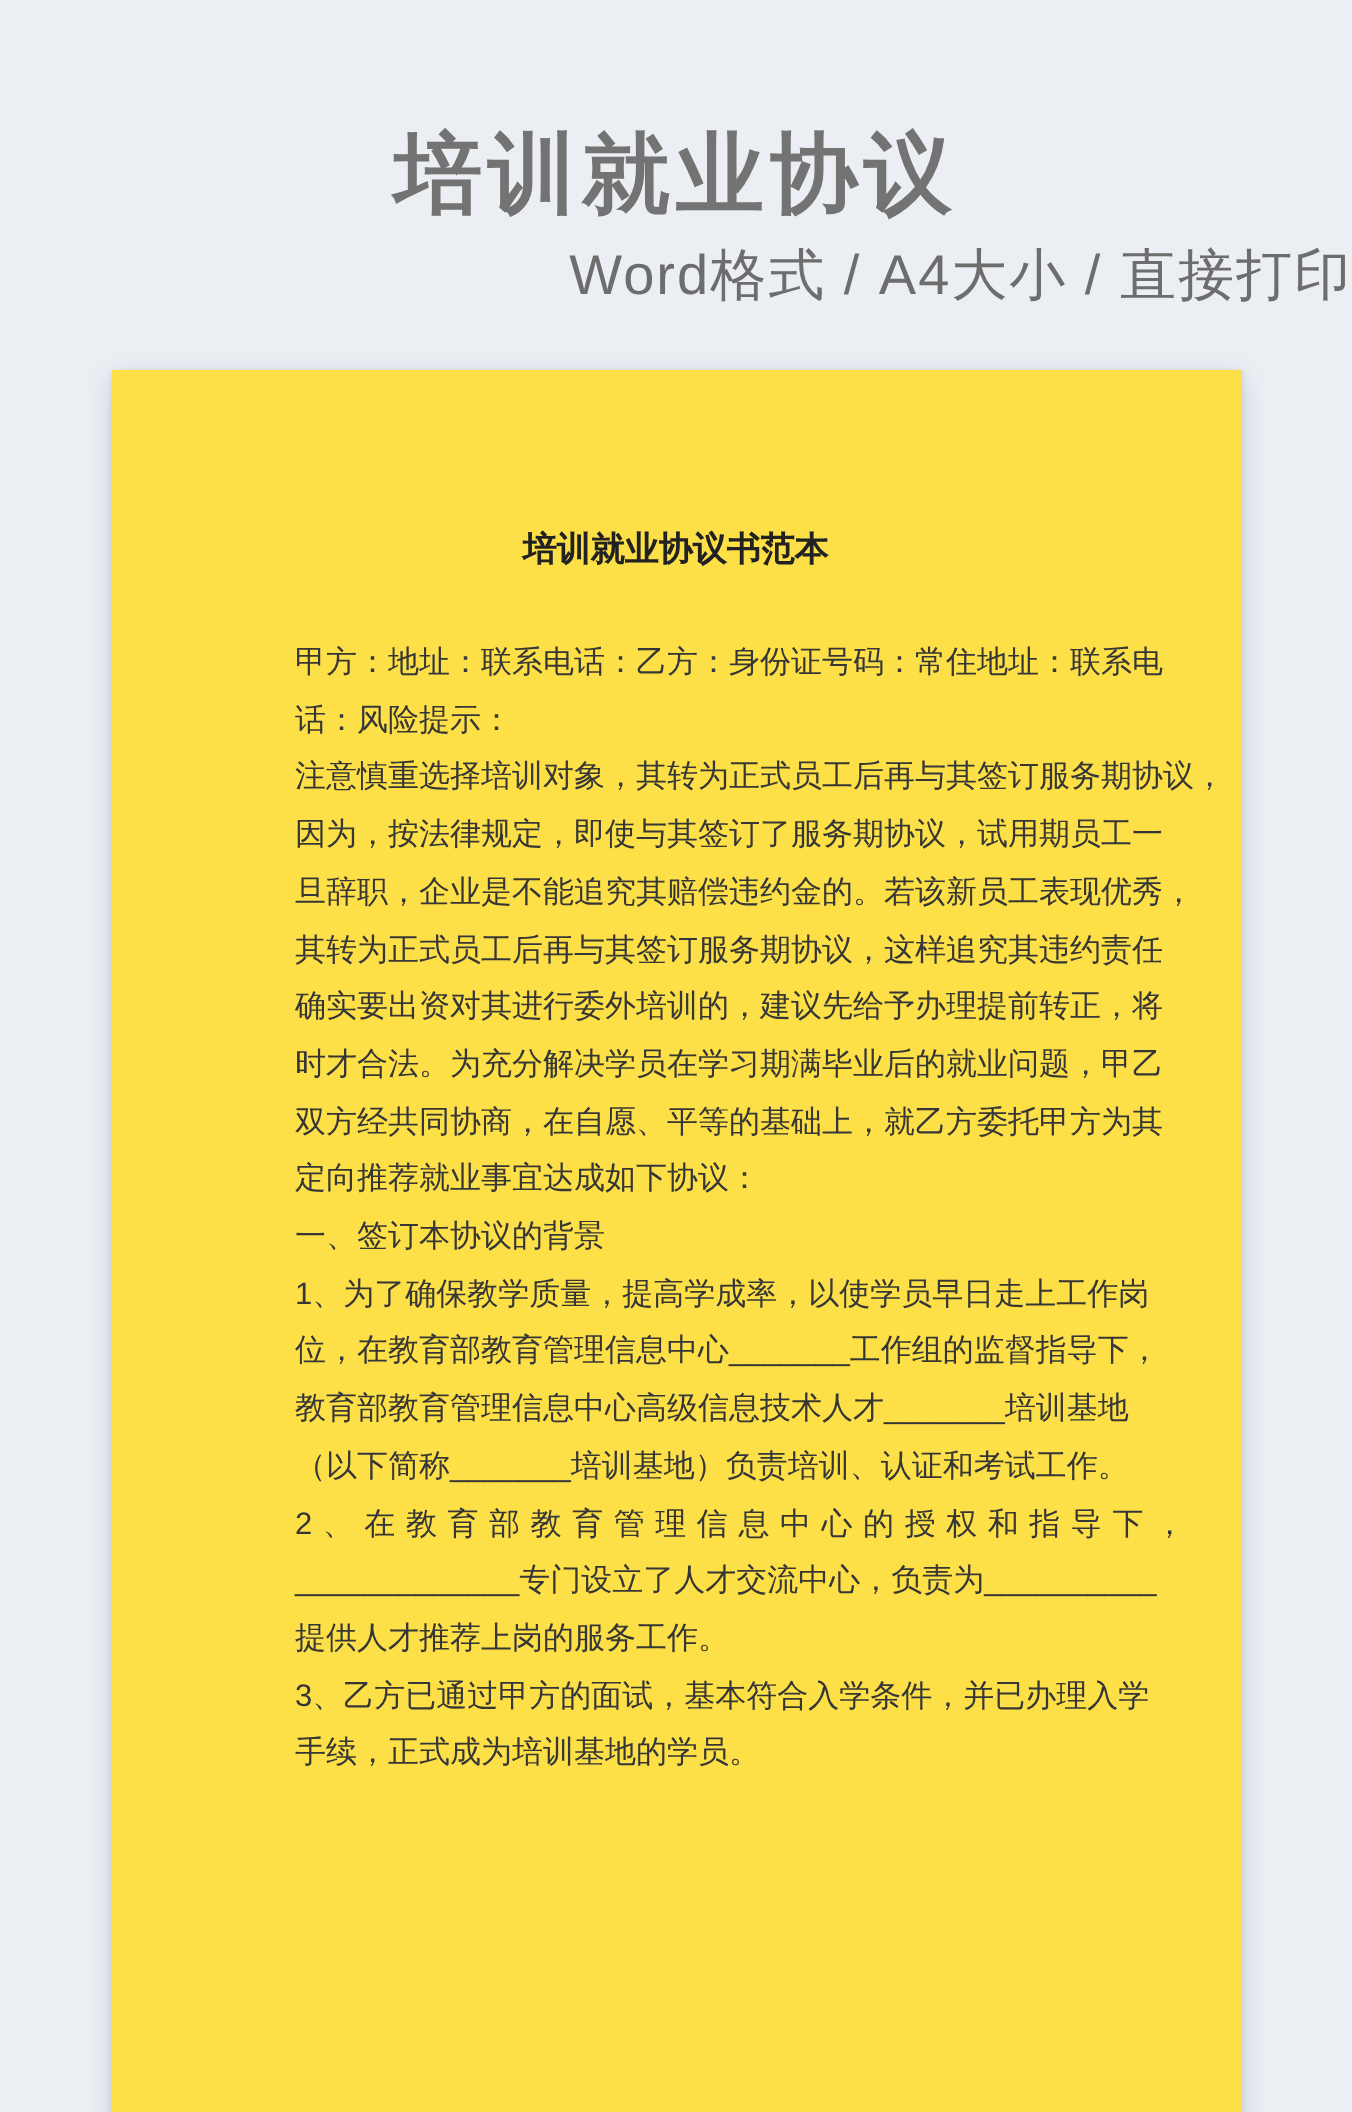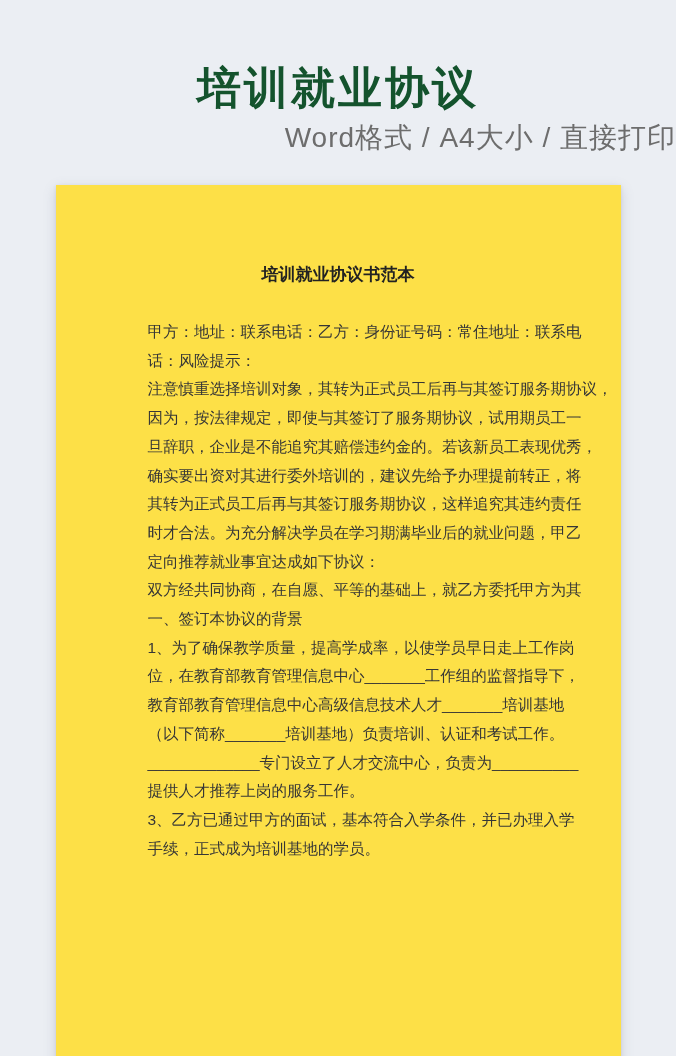--- a/index.html
+++ b/index.html
@@ -16,21 +16,21 @@
   .header {
     padding-top: 60px;
     text-align: center;
   }
   .page-title {
     margin: 0;
     font-size: 44px;
     line-height: 56px;
     font-weight: 700;
     letter-spacing: 3px;
-    color: #14532d;
+    color: #737373;
   }
   .page-subtitle {
     margin: 4px 0 0 0;
     font-size: 28px;
     line-height: 36px;
     font-weight: 400;
     letter-spacing: 1px;
     color: #6d6d6d;
     text-align: right;
   }
@@ -79,29 +79,30 @@
   </header>
 
   <div class="page">
     <h2 class="doc-title">培训就业协议书范本</h2>
     <div class="doc-body">
         <div class="doc-line">甲方：地址：联系电话：乙方：身份证号码：常住地址：联系电</div>
         <div class="doc-line">话：风险提示：</div>
         <div class="doc-line">注意慎重选择培训对象，其转为正式员工后再与其签订服务期协议，</div>
         <div class="doc-line">因为，按法律规定，即使与其签订了服务期协议，试用期员工一</div>
         <div class="doc-line">旦辞职，企业是不能追究其赔偿违约金的。若该新员工表现优秀，</div>
+        <div class="doc-line">其转为正式员工后再与其签订服务期协议，这样追究其违约责任</div>
         <div class="doc-line">确实要出资对其进行委外培训的，建议先给予办理提前转正，将</div>
-        <div class="doc-line">其转为正式员工后再与其签订服务期协议，这样追究其违约责任</div>
         <div class="doc-line">时才合法。为充分解决学员在学习期满毕业后的就业问题，甲乙</div>
+        <div class="doc-line">双方经共同协商，在自愿、平等的基础上，就乙方委托甲方为其</div>
         <div class="doc-line">定向推荐就业事宜达成如下协议：</div>
-        <div class="doc-line">双方经共同协商，在自愿、平等的基础上，就乙方委托甲方为其</div>
         <div class="doc-line">一、签订本协议的背景</div>
         <div class="doc-line">1、为了确保教学质量，提高学成率，以使学员早日走上工作岗</div>
         <div class="doc-line">位，在教育部教育管理信息中心_______工作组的监督指导下，</div>
         <div class="doc-line">教育部教育管理信息中心高级信息技术人才_______培训基地</div>
         <div class="doc-line">（以下简称_______培训基地）负责培训、认证和考试工作。</div>
+        <div class="doc-line justify">2、在教育部教育管理信息中心的授权和指导下，</div>
         <div class="doc-line">_____________专门设立了人才交流中心，负责为__________</div>
         <div class="doc-line">提供人才推荐上岗的服务工作。</div>
         <div class="doc-line">3、乙方已通过甲方的面试，基本符合入学条件，并已办理入学</div>
         <div class="doc-line">手续，正式成为培训基地的学员。</div>
       </div>
   </div>
 </div>
 
 </body></html>

